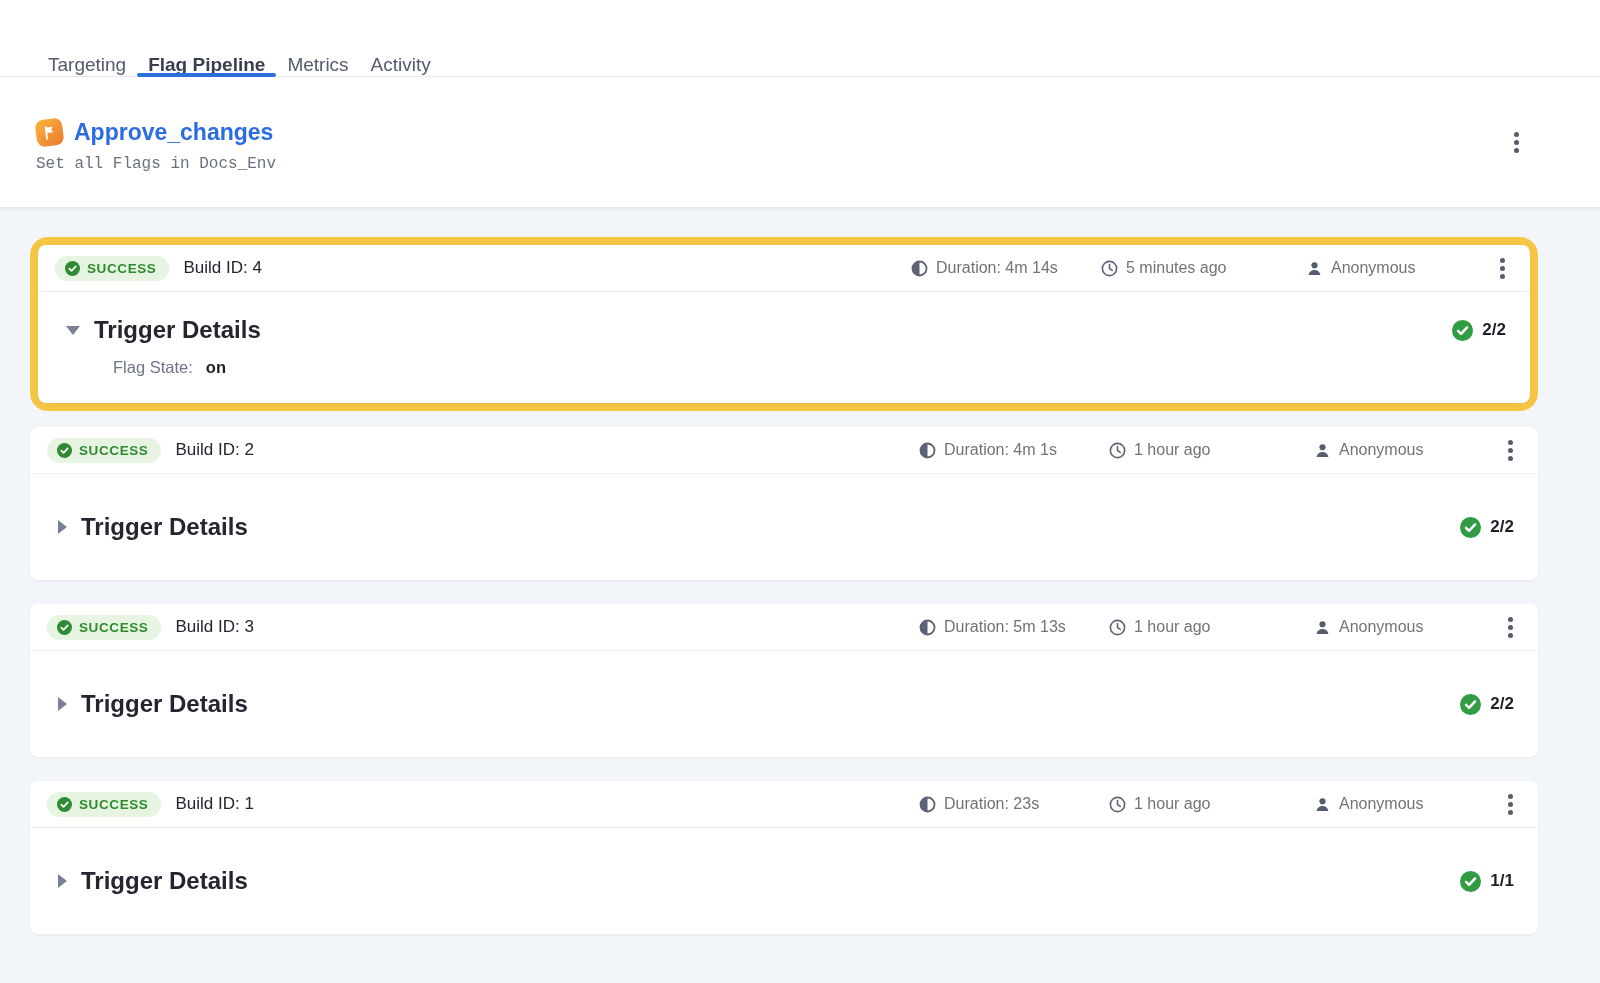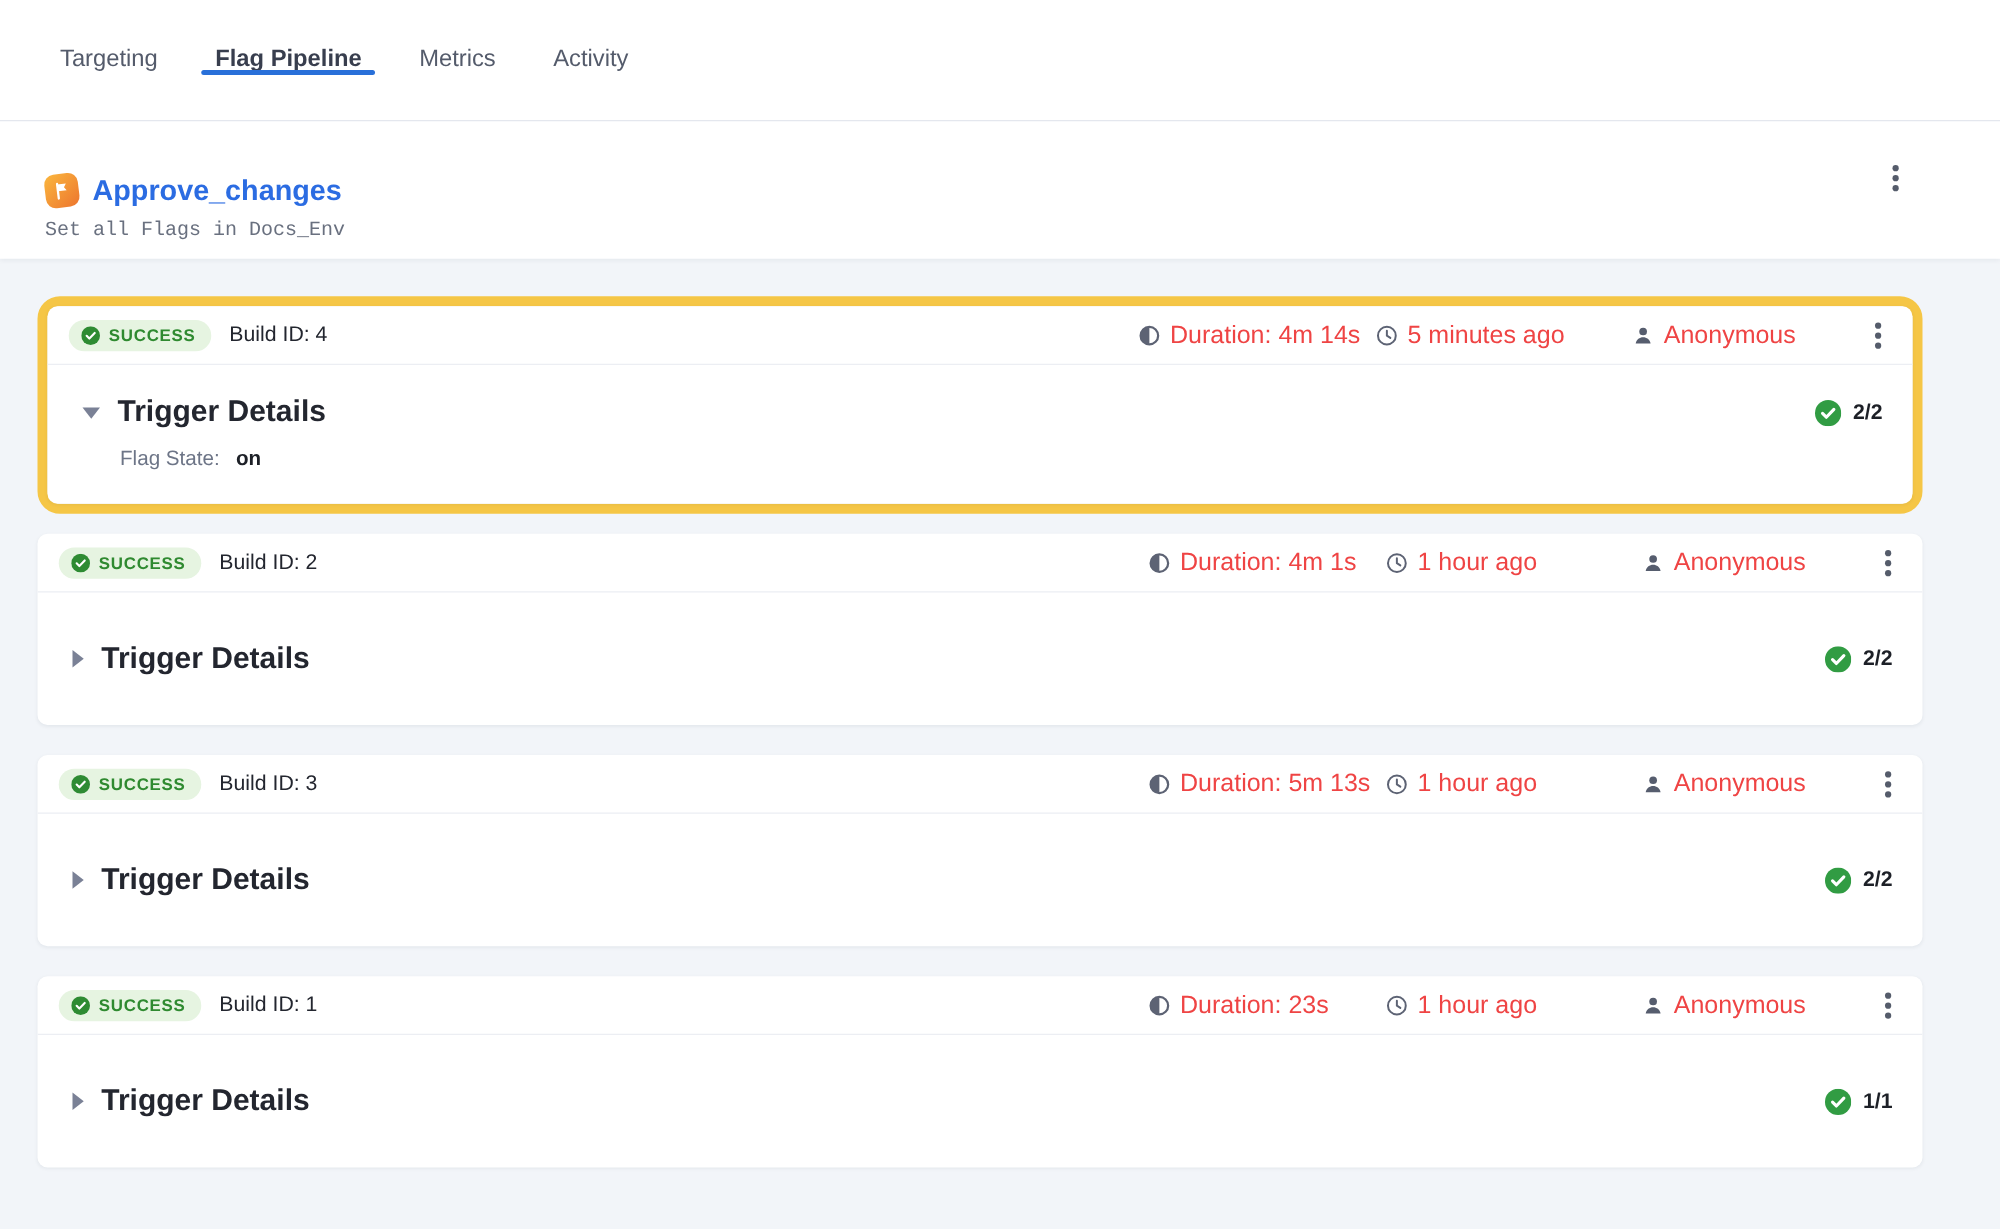--- a/index.html
+++ b/index.html
@@ -13,24 +13,23 @@
 
   
   .page-header {
     background: #ffffff;
     height: 207px;
     box-shadow: 0 2px 4px rgba(20,30,50,0.06);
     position: relative;
   }
   .tabs-row {
     display: flex;
-    align-items: center;
-    height: 97px;
+    align-items: flex-end;
+    height: 77px;
     padding-left: 37px;
-    gap: 24px;
     border-bottom: 1px solid #e4e7ee;
   }
   .tab {
     display: flex;
     align-items: center;
     padding: 0 11px;
     font-size: 19px;
     color: #545b6b;
     position: relative;
     cursor: pointer;
@@ -117,22 +116,22 @@
     letter-spacing: 0.6px;
     padding: 5px 13px 5px 10px;
     border-radius: 13px;
     flex: 0 0 auto;
   }
   .build-id { margin-left: 14px; font-size: 17px; color: #23262f; }
   .meta {
     display: inline-flex;
     align-items: center;
     gap: 8px;
-    font-size: 20px;
-    color: #ef4444;
+    font-size: 16px;
+    color: #737373;
     flex: 0 0 auto;
   }
   .meta svg { color: #5d6374; flex: 0 0 auto; }
   .meta-duration { margin-left: auto; width: 190px; }
   .meta-time { width: 205px; }
   .meta-user { width: 186px; }
 
   .card-body { padding: 24px 24px 26px 28px; }
   .card-body.collapsed {
     height: 106px;
@@ -162,21 +161,21 @@
   .count {
     margin-left: auto;
     display: inline-flex;
     align-items: center;
     gap: 9px;
     font-size: 17px;
     font-weight: 600;
     color: #1d2027;
   }
   .flag-state-row {
-    margin: 14px 0 0 30px;
+    margin: 14px 0 0 47px;
     font-size: 16.5px;
     display: flex;
     align-items: flex-start;
   }
   .flag-state-label { color: #6d7587; }
   .flag-state-value { margin-left: 13px; font-weight: bold; color: #1d2027; }
 </style>
 </head>
 <body>
 

